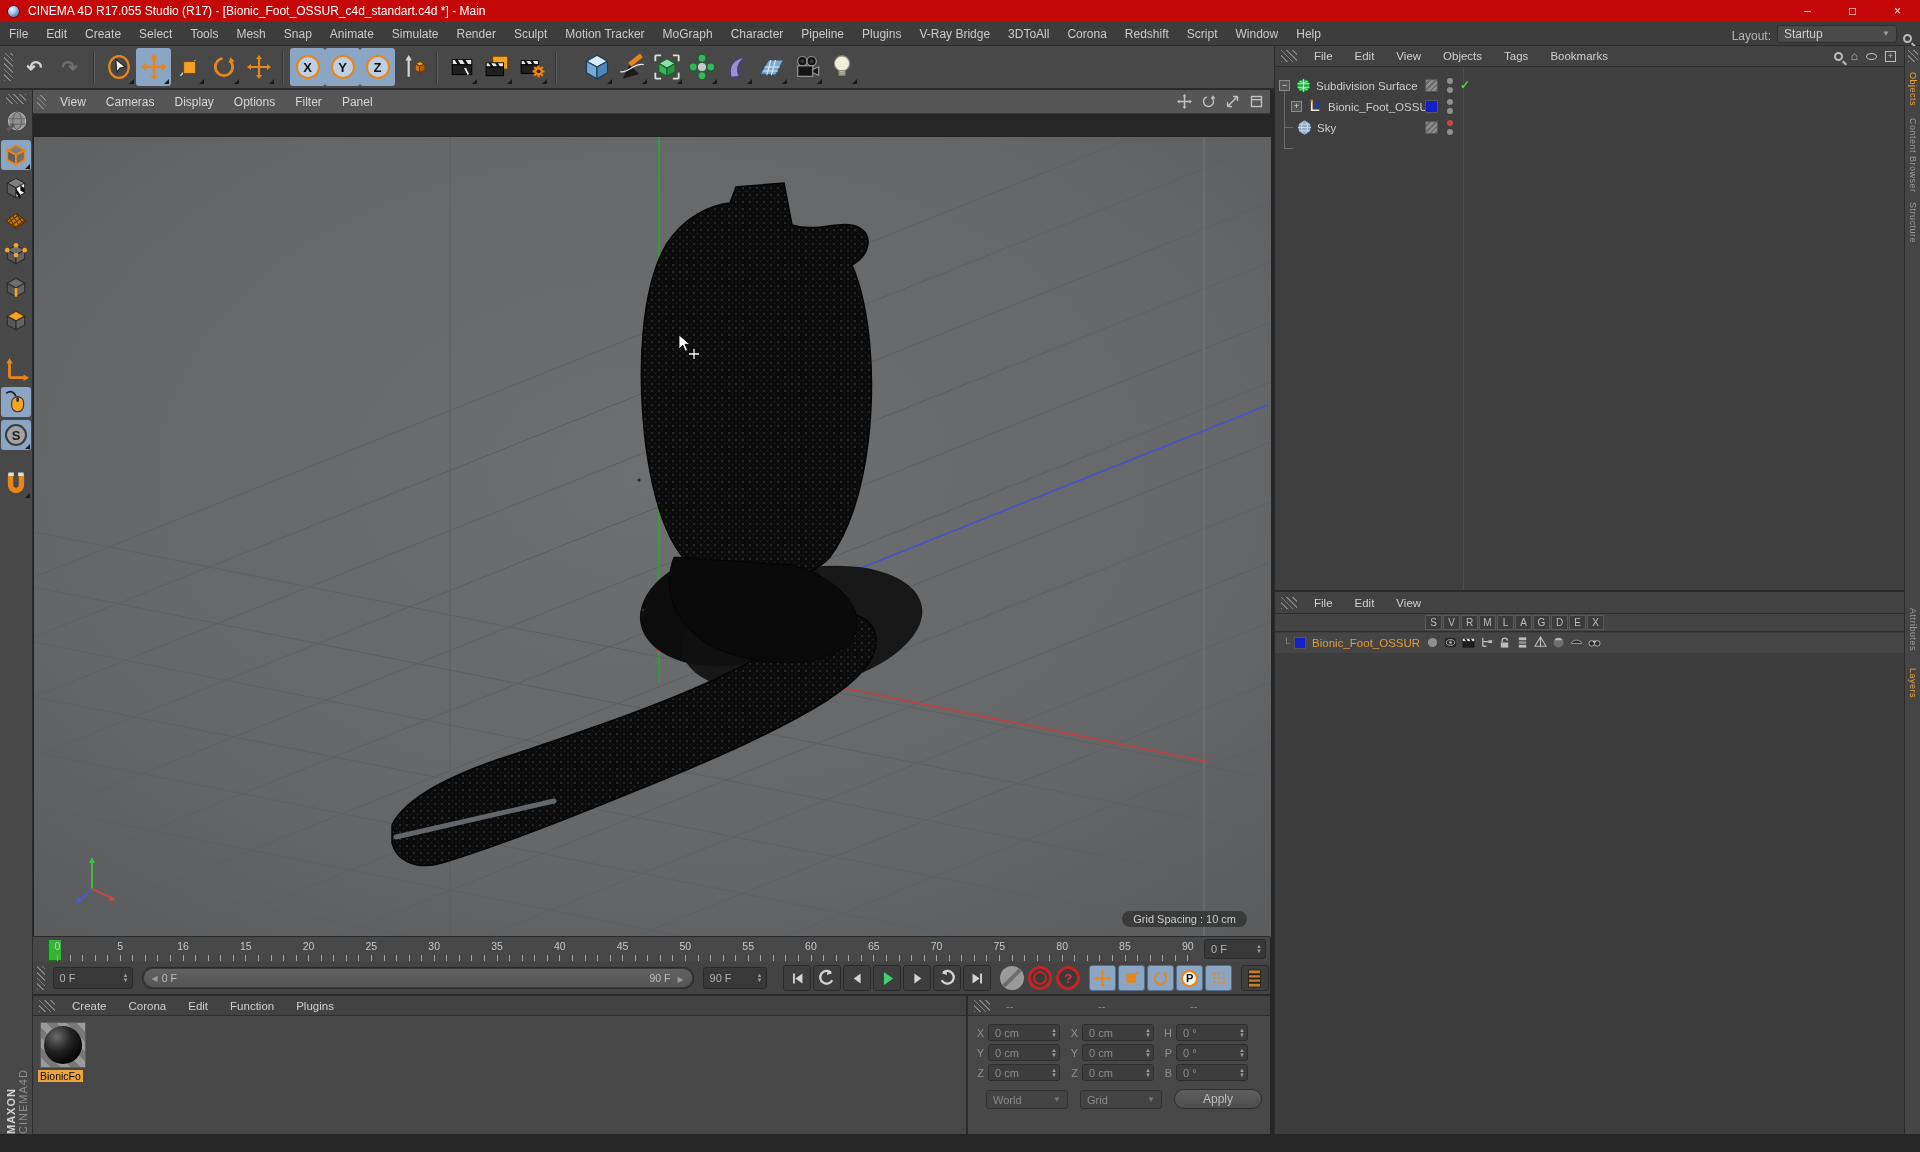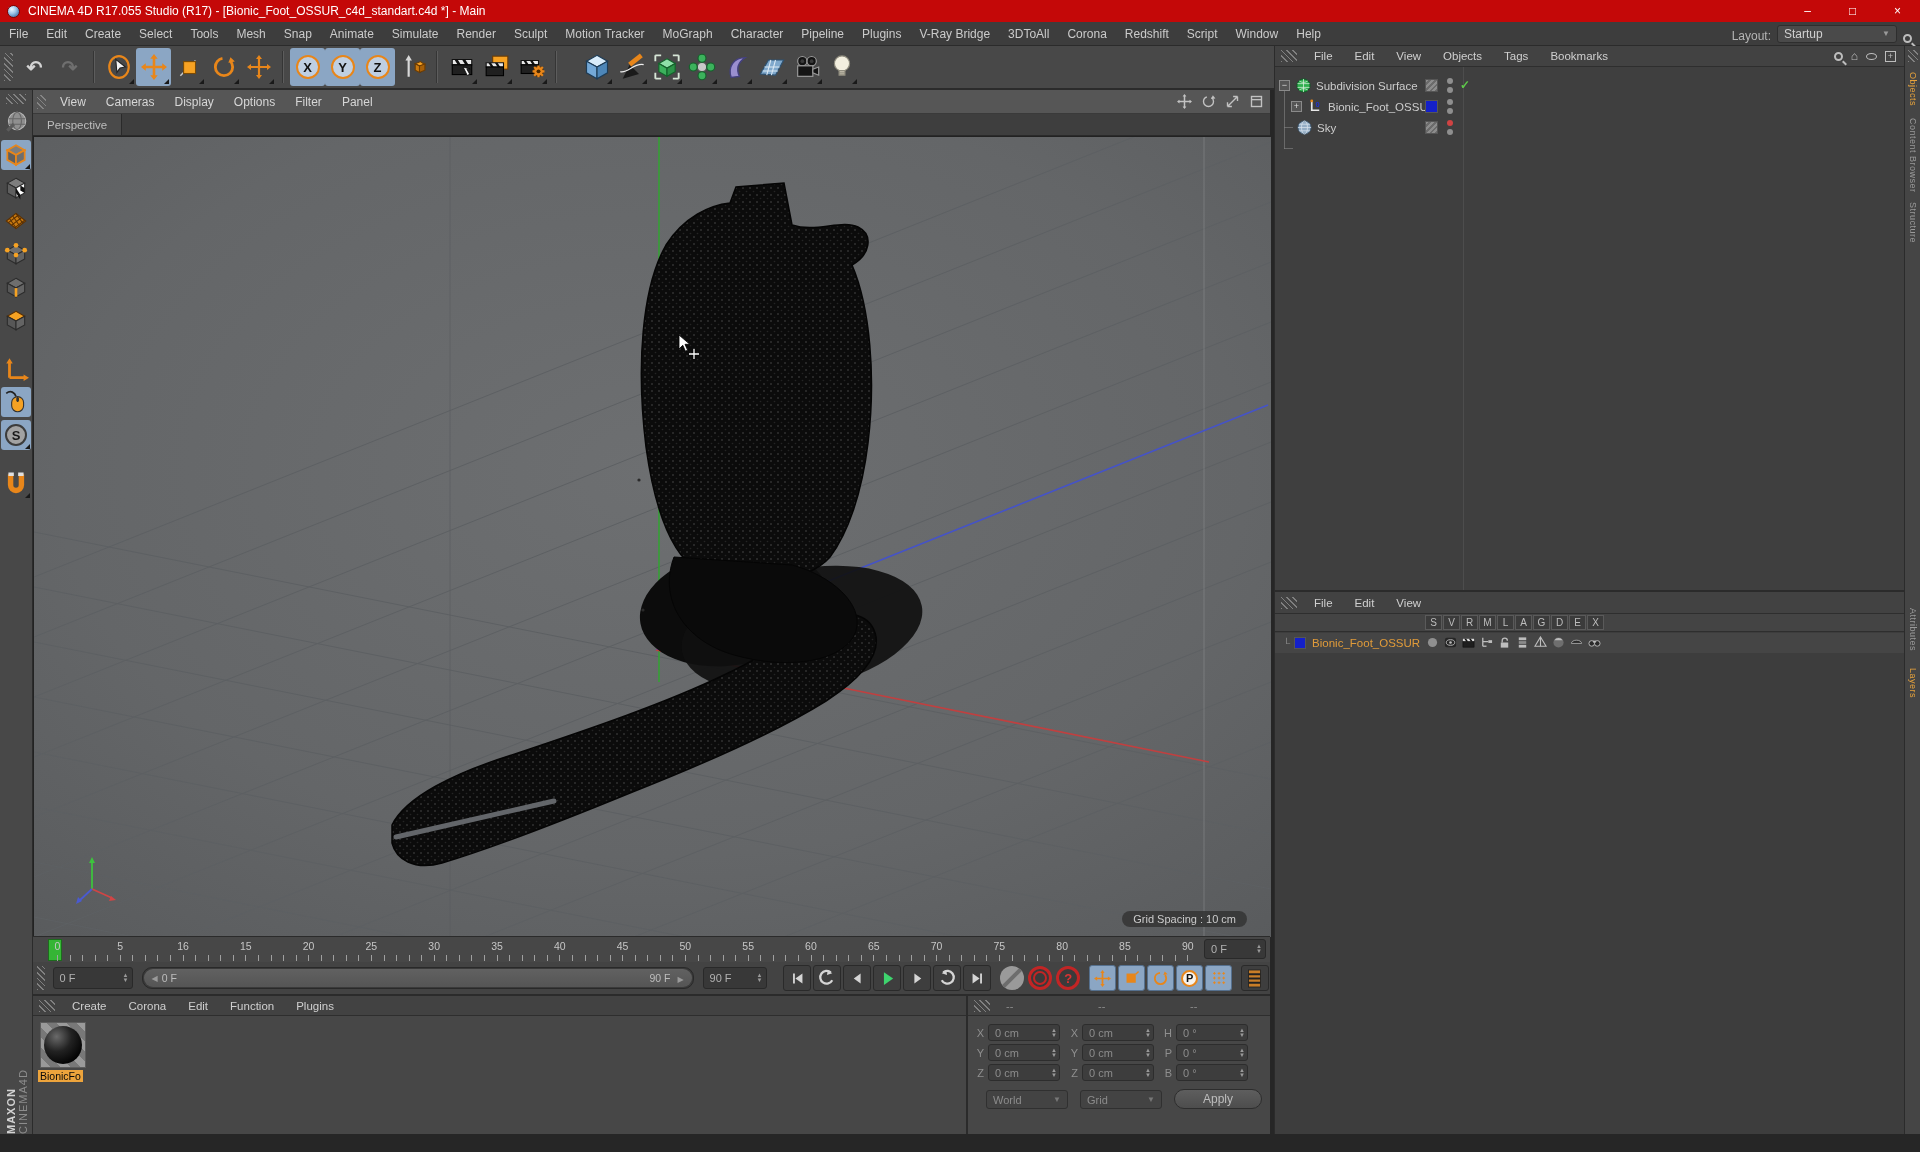--- a/index.html
+++ b/index.html
@@ -519,23 +519,20 @@
         </span>
       <span class="nbtn">
         <svg width="15" height="15" viewBox="0 0 24 24">
           <rect x="4" y="4" width="16" height="16" fill="none" stroke="#c2c2c2" stroke-width="2.2"></rect>
           <path d="M4 9h16" stroke="#c2c2c2" stroke-width="2.2"></path>
           </svg>
         </span>
     </span>
   </div>
 
-  <div class="vp-header">
-    <span class="vp-tab">Perspective</span>
-  </div>
 
   <div class="vp-canvas">
     <svg width="1237" height="800" viewBox="0 0 1237 800">
       <defs>
         <radialGradient id="vpbg" cx="50%" cy="42%" r="80%">
           <stop offset="0%" stop-color="#6d6f71"></stop>
             <stop offset="60%" stop-color="#646668"></stop>
           <stop offset="100%" stop-color="#585a5c"></stop>
         </radialGradient>
         <pattern id="mesh" width="7" height="7" patternUnits="userSpaceOnUse">

